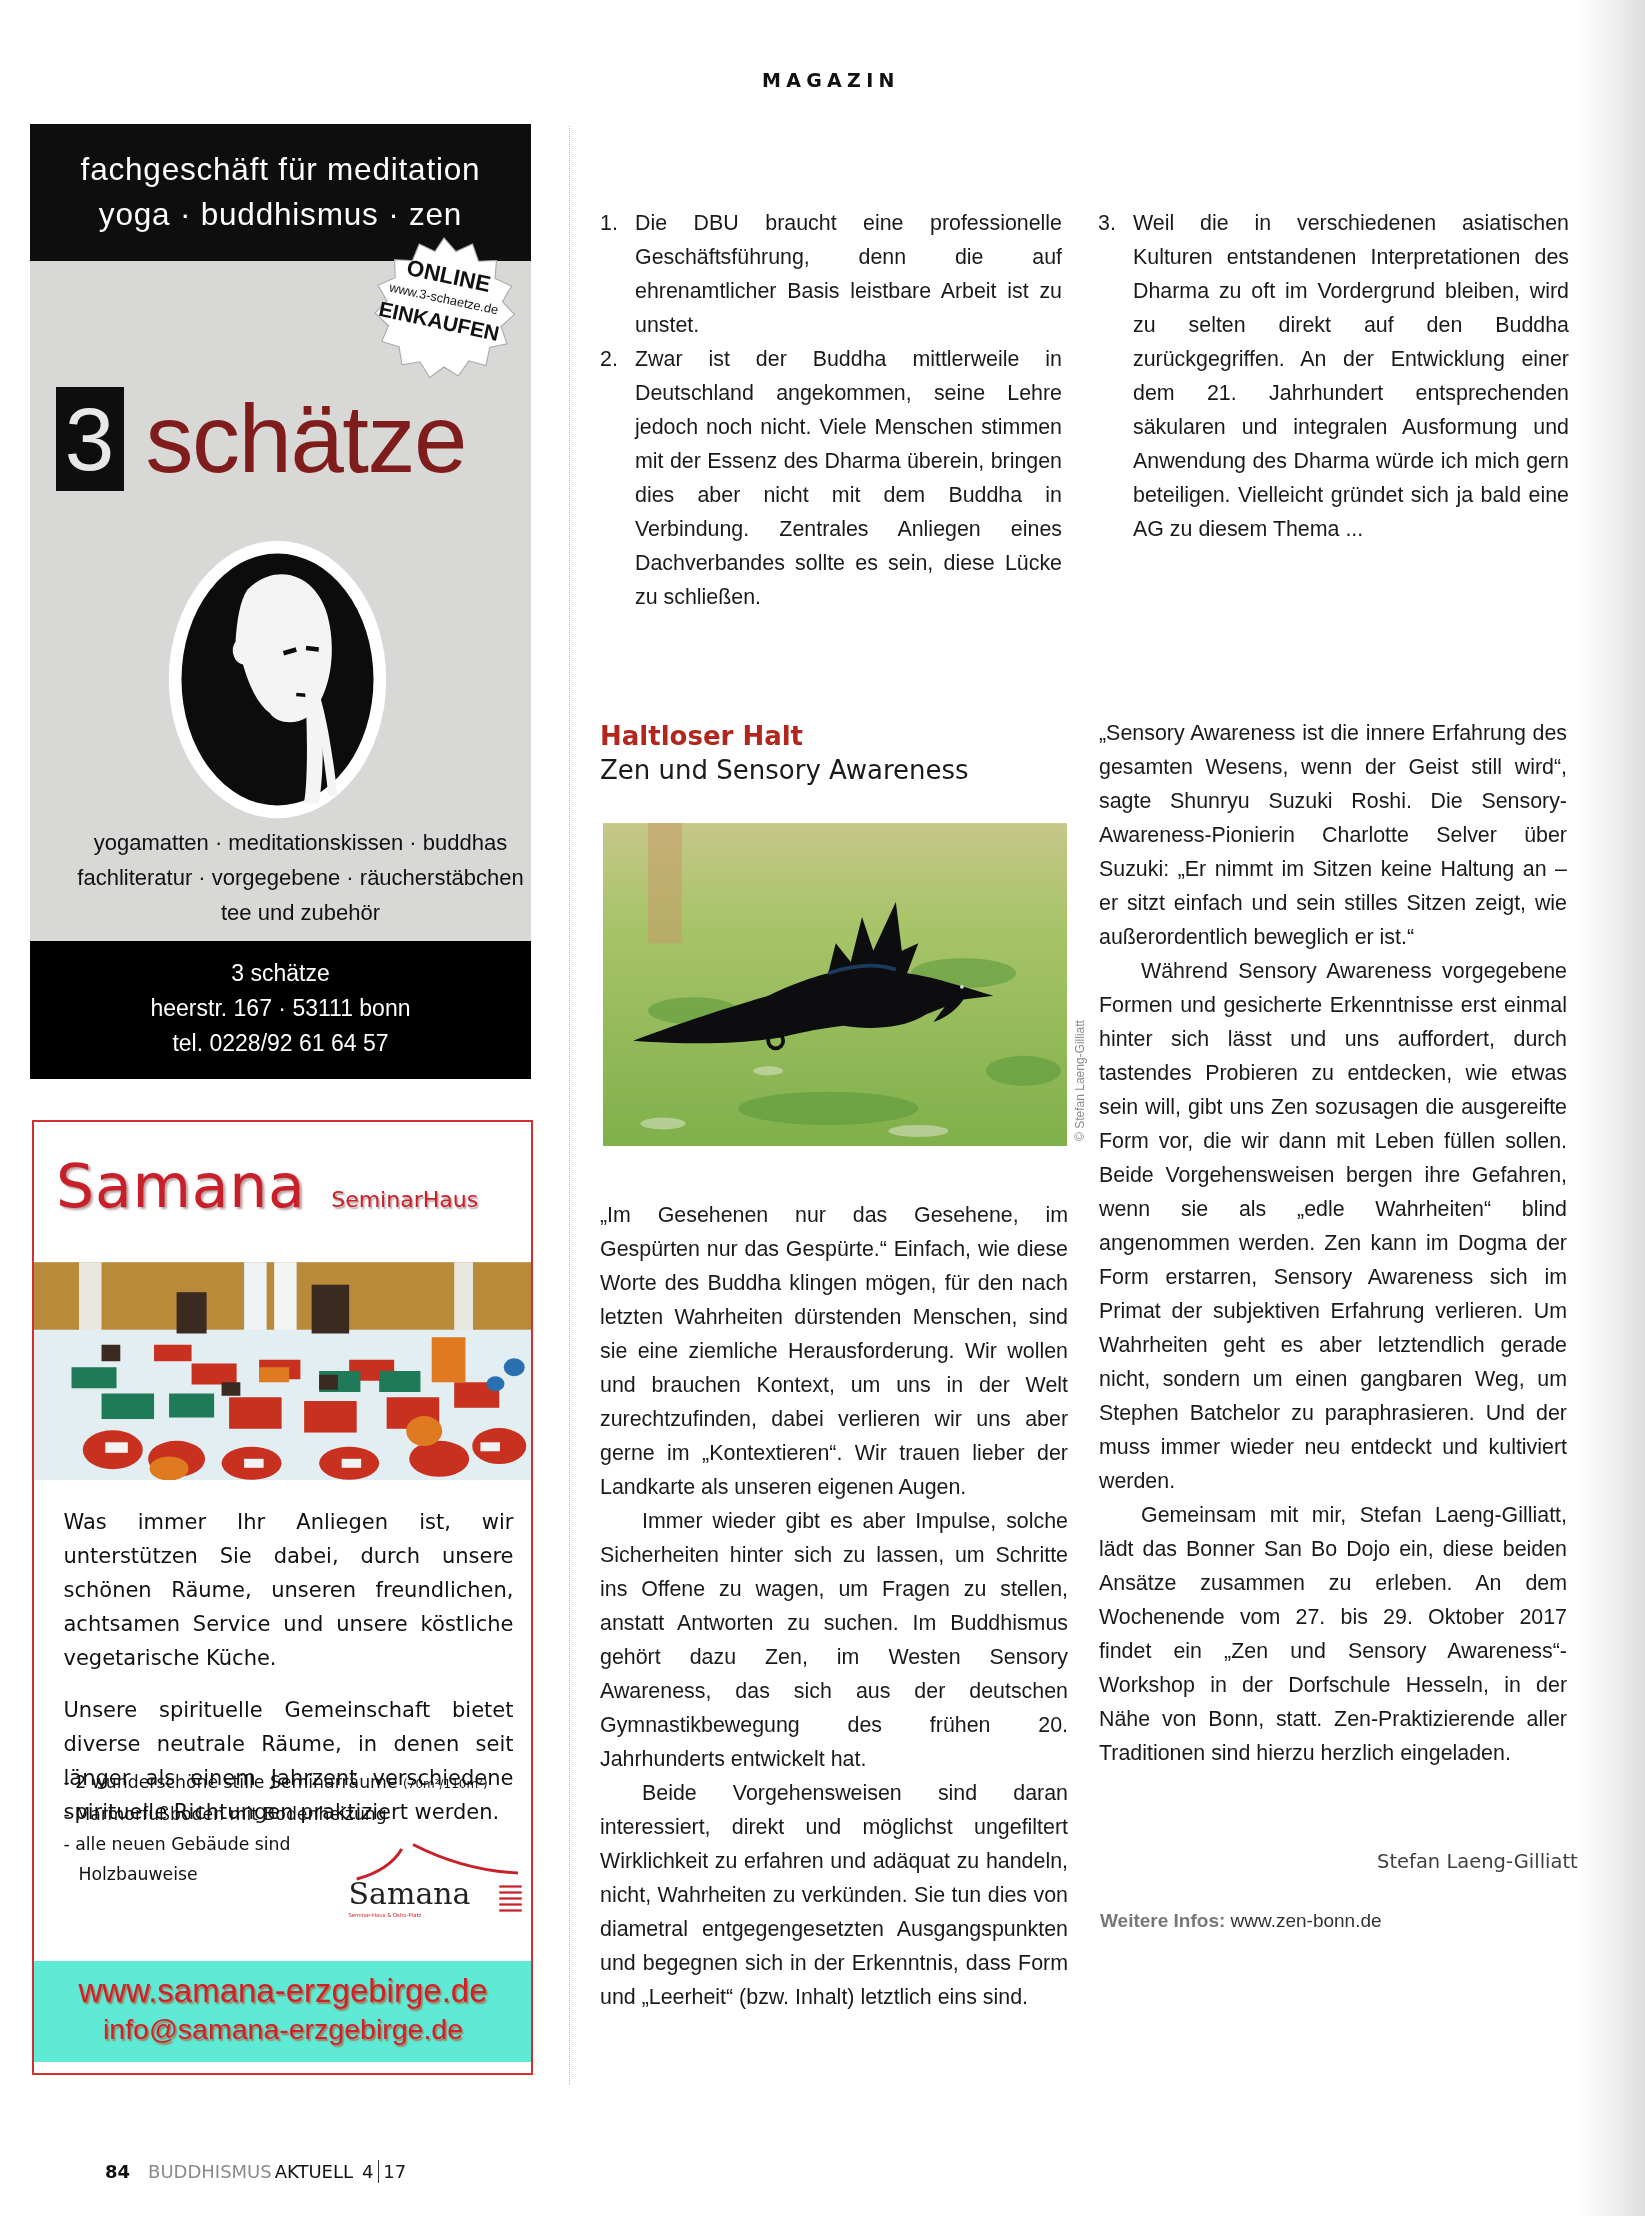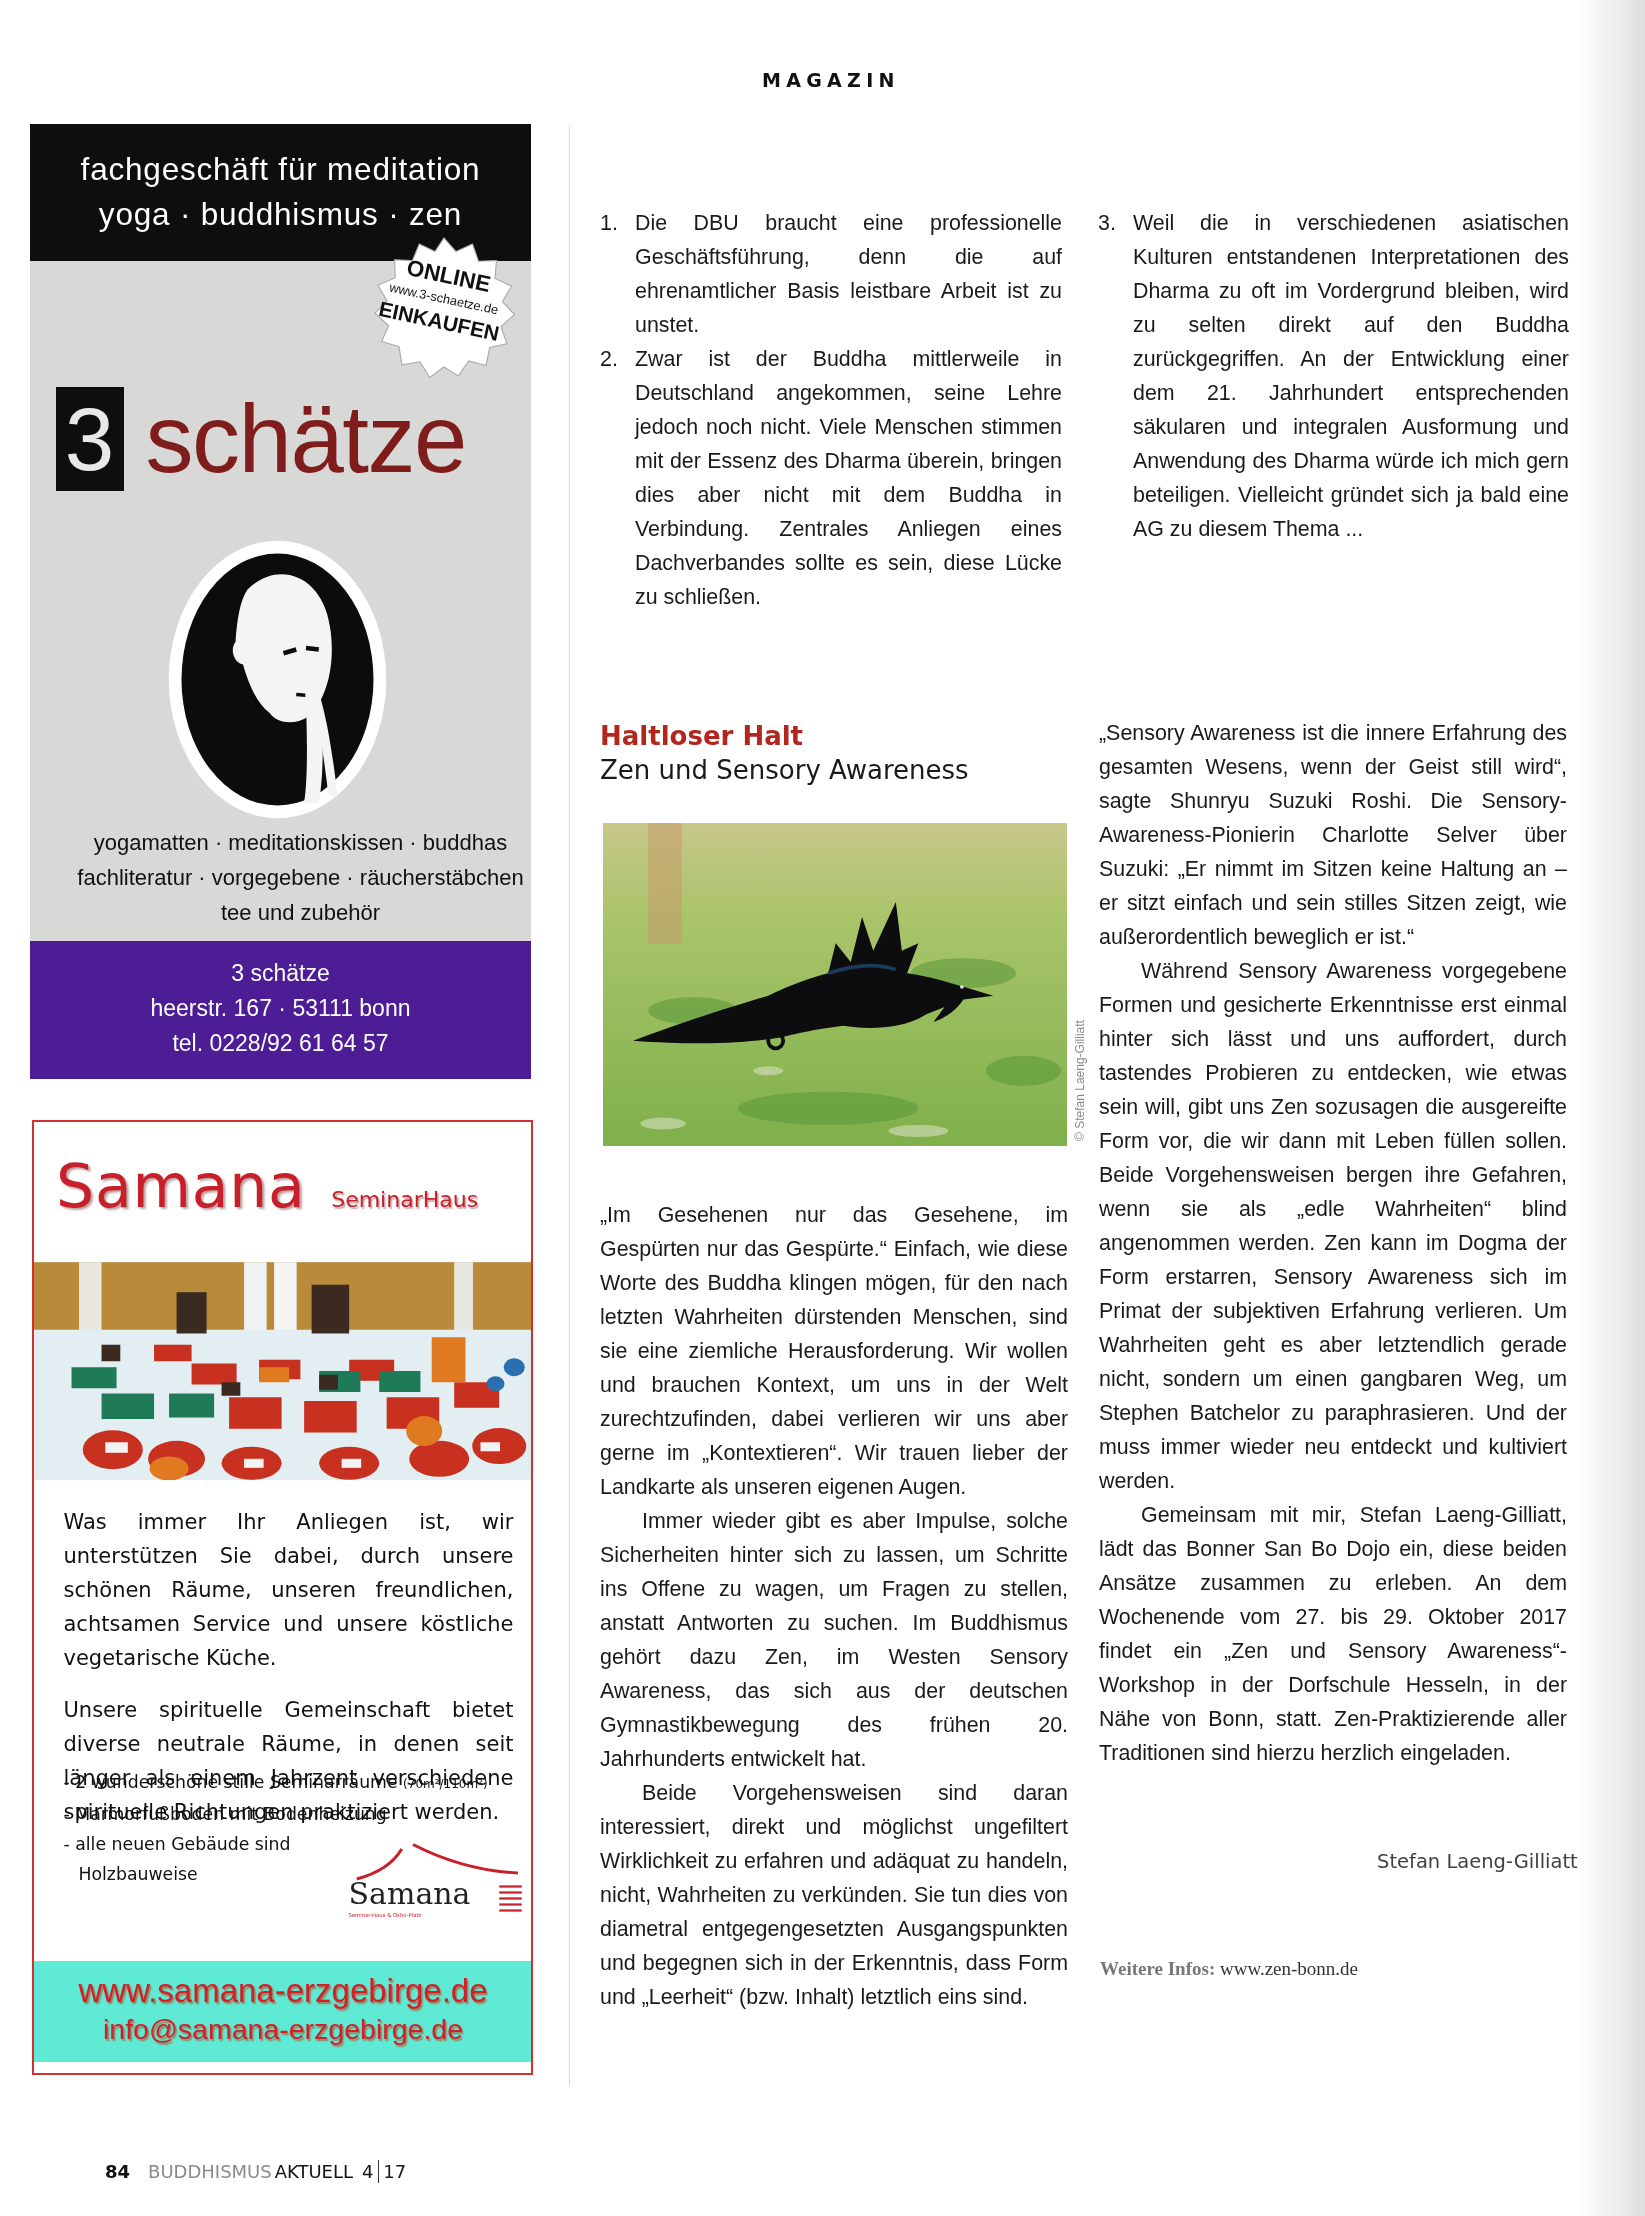--- a/index.html
+++ b/index.html
@@ -27,21 +27,21 @@
   .ad1-badge-text .b1 { font-size: 22.5px; font-weight: bold; line-height: 27px; }
   .ad1-badge-text .b2 { font-size: 12.8px; line-height: 19.5px; }
   .ad1-badge-text .b3 { font-size: 21px; font-weight: bold; line-height: 25.5px; }
   .ad1-logo { position: absolute; left: 25.5px; top: 266px; height: 98px; display: flex; align-items: center; }
   .ad1-logo .num { background: #0e0e0e; color: #e8e8e8; font-family: "Liberation Sans", sans-serif; font-size: 89px;
     width: 68px; height: 104px; text-align: center; line-height: 104px; }
   .ad1-logo .word { font-family: "Liberation Sans", sans-serif; font-weight: normal; font-size: 96px; color: #7f1d1d; margin-left: 22px; letter-spacing: -1.5px; }
   .ad1-portrait { position: absolute; left: 135px; top: 413px; width: 225px; height: 285px; }
   .ad1-products { position: absolute; left: 0; top: 701px; width: 541px; text-align: center;
     font-family: "Liberation Sans", sans-serif; font-size: 22px; line-height: 35px; color: #111; }
-  .ad1-bottom { position: absolute; left: 0; top: 817px; width: 501px; height: 138px; background: #4c1d95; color: #fff;
+  .ad1-bottom { position: absolute; left: 0; top: 817px; width: 501px; height: 138px; background: #000000; color: #fff;
     text-align: center; padding-top: 15px; font-family: "Liberation Sans", sans-serif; font-size: 23px; line-height: 35px; }
 
   
   .ad2 { position: absolute; left: 31.5px; top: 1120px; width: 501px; height: 955px; border: 2.3px solid #d03030; background: #fff; overflow: hidden; }
   .ad2-head { position: absolute; left: 22.5px; top: 28.5px; display: flex; align-items: baseline; }
   .ad2-head .brand { font-family: "DejaVu Sans", sans-serif; font-size: 60px; color: #c8202a; text-shadow: 2.3px 2.3px 2.3px #b9a0a0; letter-spacing: 0.8px; }
   .ad2-head .sub { font-family: "DejaVu Sans", sans-serif; font-size: 22px; color: #c8202a; margin-left: 25.5px; text-shadow: 1.5px 1.5px 1.5px #b9a0a0; }
   .ad2-photo { position: absolute; left: 0; top: 140px; width: 499px; height: 218px; overflow: hidden; }
   .ad2-body { position: absolute; left: 30px; top: 383px; width: 450px; font-family: "DejaVu Sans", sans-serif; font-size: 21px; line-height: 34px; color: #111; text-align: justify; }
   .ad2-body p { margin-bottom: 18px; }
@@ -65,21 +65,21 @@
   .numlist li .n { position: absolute; left: 0; top: 0; }
 
   .article-title { position: absolute; left: 600px; top: 721px; font-family: "DejaVu Sans", sans-serif; font-weight: bold; font-size: 26px; color: #b3261e; }
   .article-subtitle { position: absolute; left: 600px; top: 755px; font-family: "DejaVu Sans", sans-serif; font-size: 26px; color: #1a1a1a; }
 
   .photo { position: absolute; left: 603px; top: 823px; width: 464px; height: 323px; overflow: hidden; }
   .photo-credit { position: absolute; left: 1073px; top: 1141px; transform-origin: left top; transform: rotate(-90deg);
     font-family: "Liberation Sans", sans-serif; font-size: 12px; color: #8a8a8a; white-space: nowrap; }
 
   .author { position: absolute; left: 1377px; top: 1850px; font-family: "DejaVu Sans", sans-serif; font-size: 19.5px; color: #404040; }
-  .more-info { position: absolute; left: 1100px; top: 1910px; font-family: Liberation Serif, serif; font-size: 19px; color: #333; margin-top: 48px; }
+  .more-info { position: absolute; left: 1100px; top: 1910px; font-family: Liberation Sans, sans-serif; font-size: 19px; color: #333; }
   .more-info .lbl { font-weight: bold; color: #777; }
 
   .footer { position: absolute; left: 105px; top: 2160px; font-family: "DejaVu Sans", sans-serif; font-size: 18px; display: flex; align-items: center; }
   .footer .page-num { font-weight: bold; color: #111; margin-right: 18px; }
   .footer .mag1 { color: #8a8a8a; }
   .footer .mag2 { color: #111; margin-left: 3px; }
   .footer .issue { color: #111; margin-left: 9px; }
   .footer .sep { width: 0.8px; height: 22.5px; background: #333; margin: 0 4.5px; }
 </style>
 </head>

